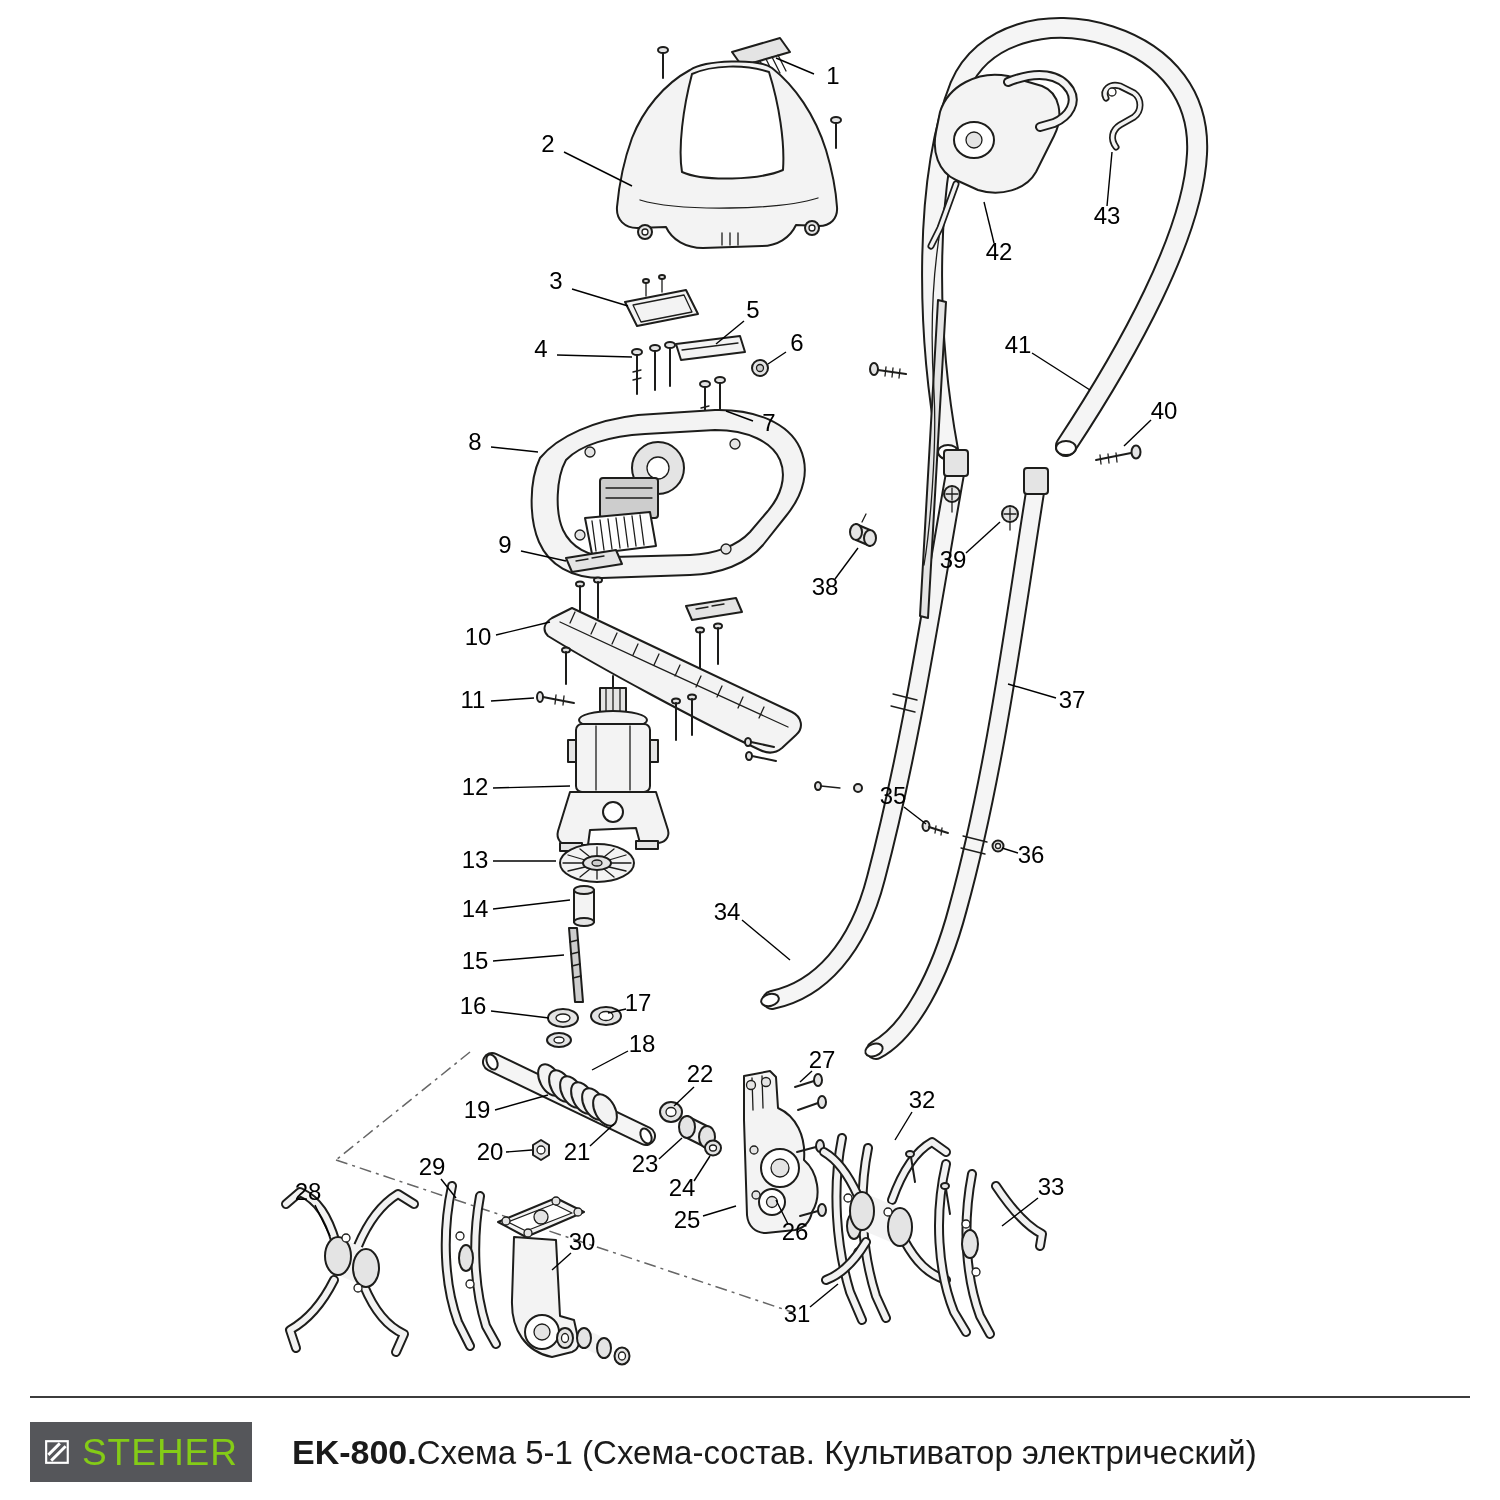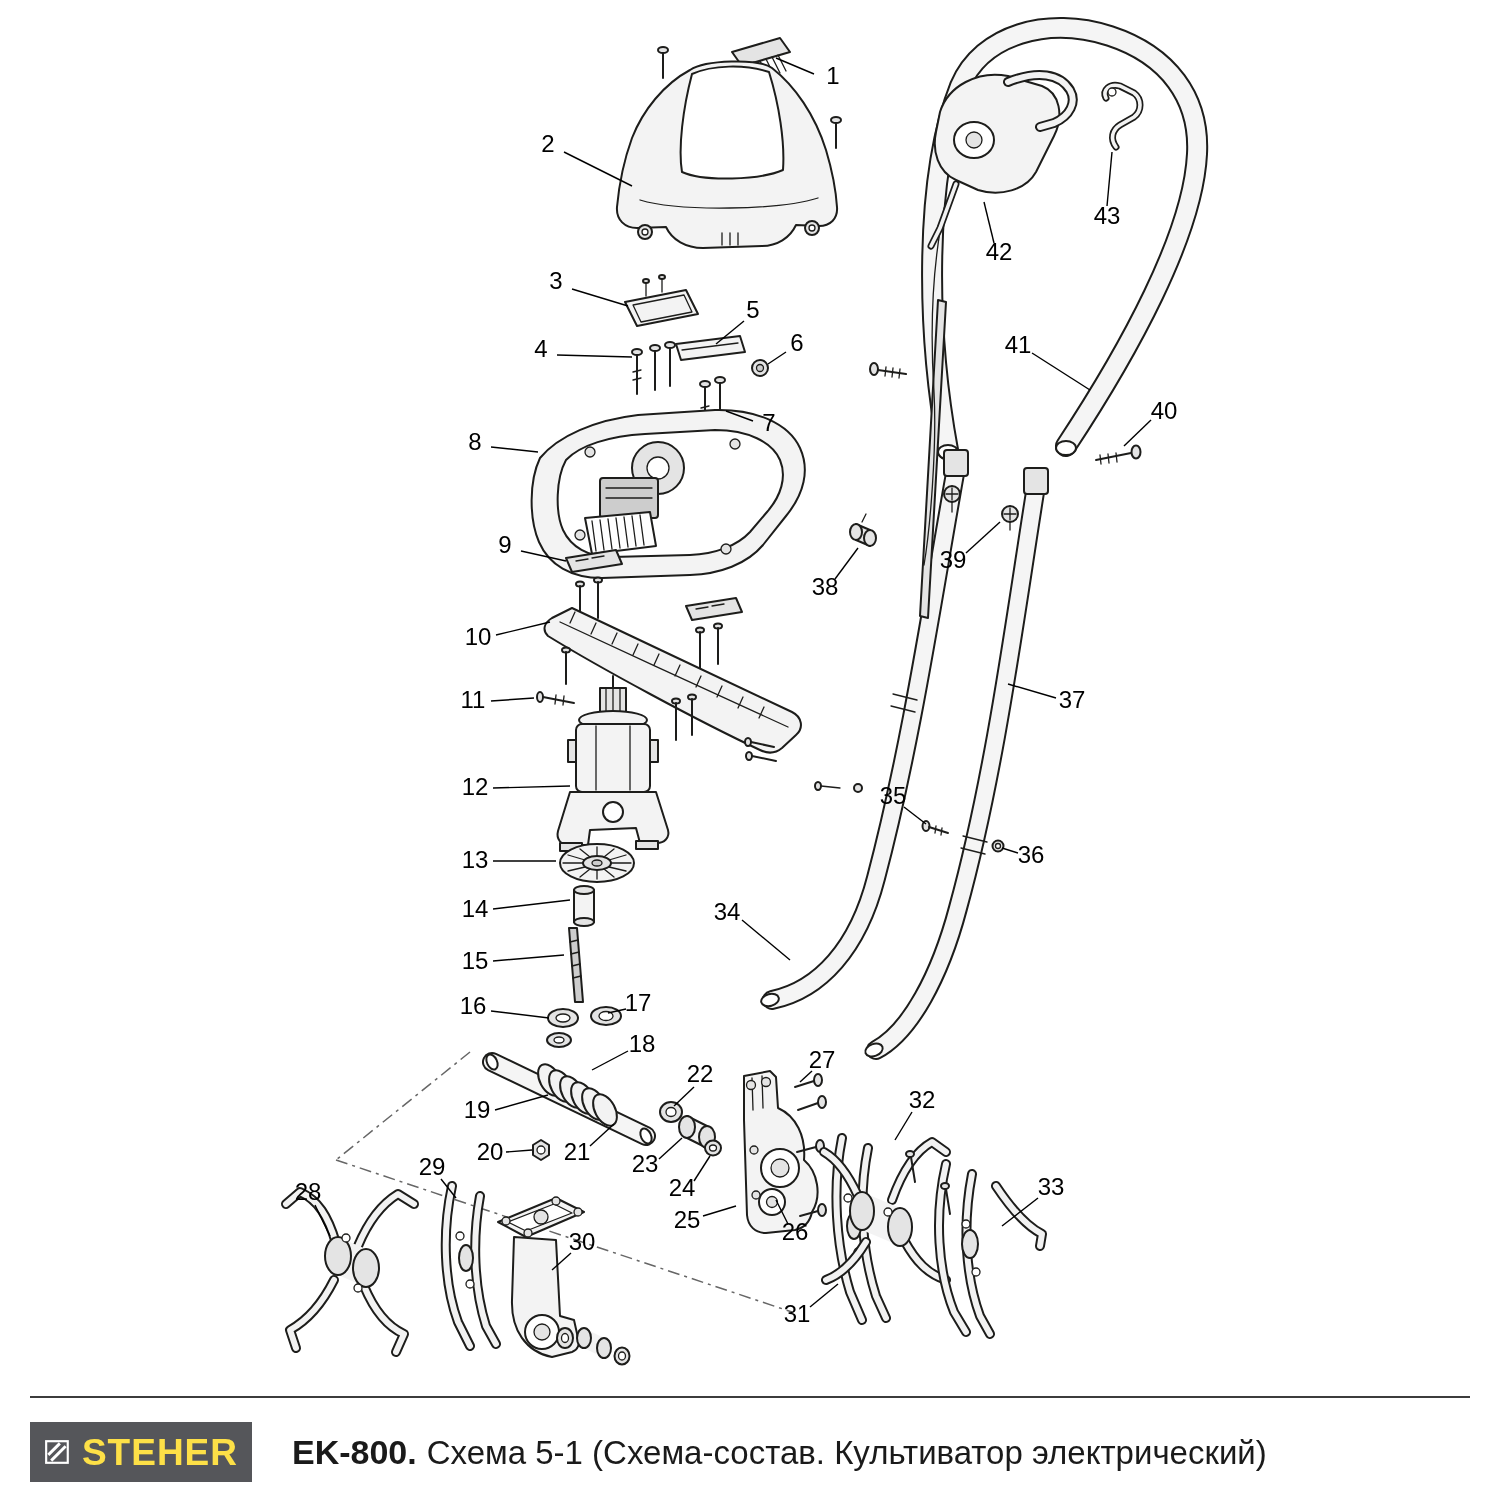--- a/index.html
+++ b/index.html
@@ -16,23 +16,23 @@
   .band-o{stroke:#1d1d1b;stroke-width:10;fill:none;stroke-linecap:round;stroke-linejoin:round;}
   .band-i{stroke:#f2f2f2;stroke-width:6;fill:none;stroke-linecap:round;stroke-linejoin:round;}
   .thin-o{stroke:#1d1d1b;stroke-width:7;fill:none;stroke-linecap:round;}
   .thin-i{stroke:#f2f2f2;stroke-width:3.6;fill:none;stroke-linecap:round;}
   .dash{stroke:#666;stroke-width:1.5;stroke-dasharray:12 5 3 5;fill:none;}
   .lbl{font:24px "Liberation Sans",sans-serif;fill:#000;text-anchor:middle;dominant-baseline:middle;}
   .leader{stroke:#000;stroke-width:1.4;}
   
   .footer-rule{position:absolute;left:30px;top:1396px;width:1440px;height:2px;background:#3c3c3c;}
   .logo{position:absolute;left:30px;top:1422px;width:222px;height:60px;background:#55565a;display:flex;align-items:center;gap:12px;padding:0 14px;box-sizing:border-box;}
-  .logo-text{color:#fde047;font-weight:bold;font-size:37px;letter-spacing:1px;line-height:1;}
+  .logo-text{color:#84cc16;font-weight:normal;font-size:37px;letter-spacing:1px;line-height:1;}
   .title{position:absolute;left:292px;top:1433px;font-size:33px;color:#1a1a1a;white-space:nowrap;}
-  .title .model{font-weight:bold;font-size:34px;margin-right:10px;}
+  .title .model{font-weight:bold;font-size:34px;}
 </style>
 </head>
 <body>
 
 <div class="page">
 
 <svg class="diagram" width="1500" height="1390" viewBox="0 0 1500 1390">
 
   <g>
     <line class="dash" x1="470" y1="1052" x2="336" y2="1160"></line>

